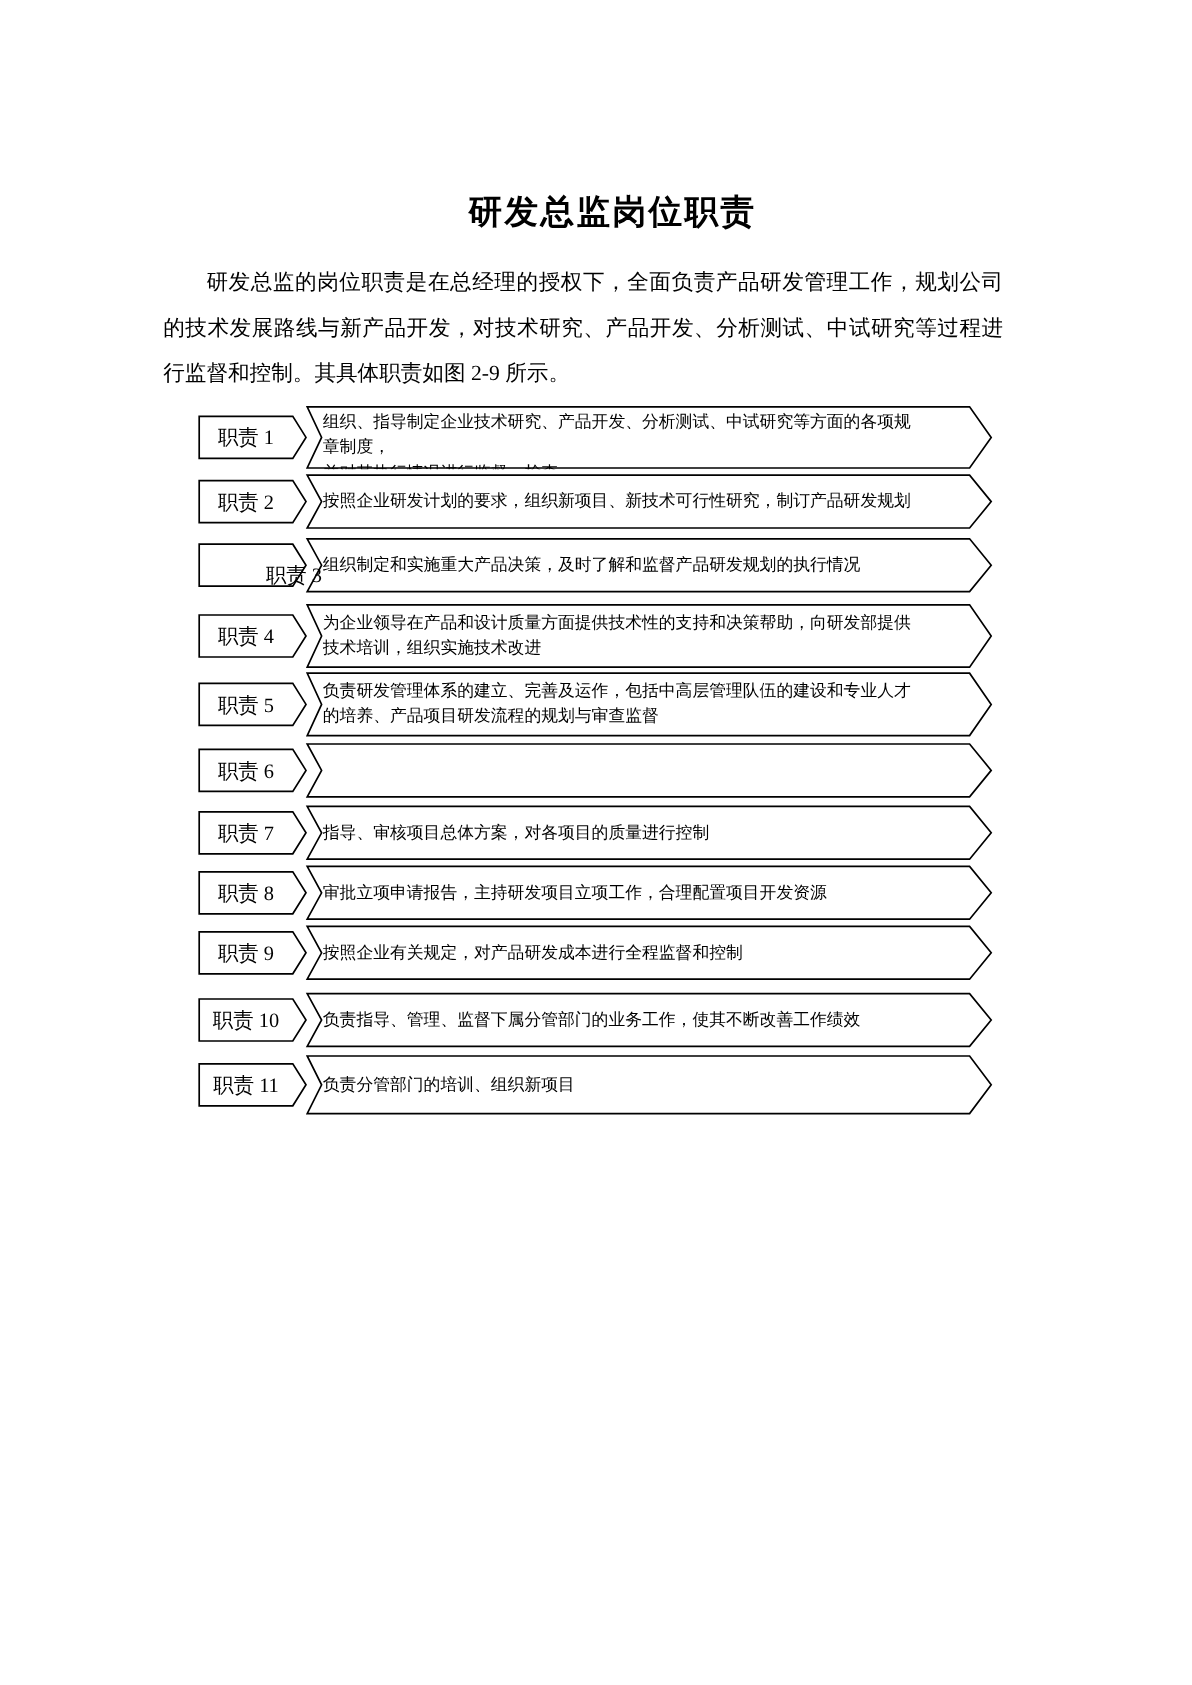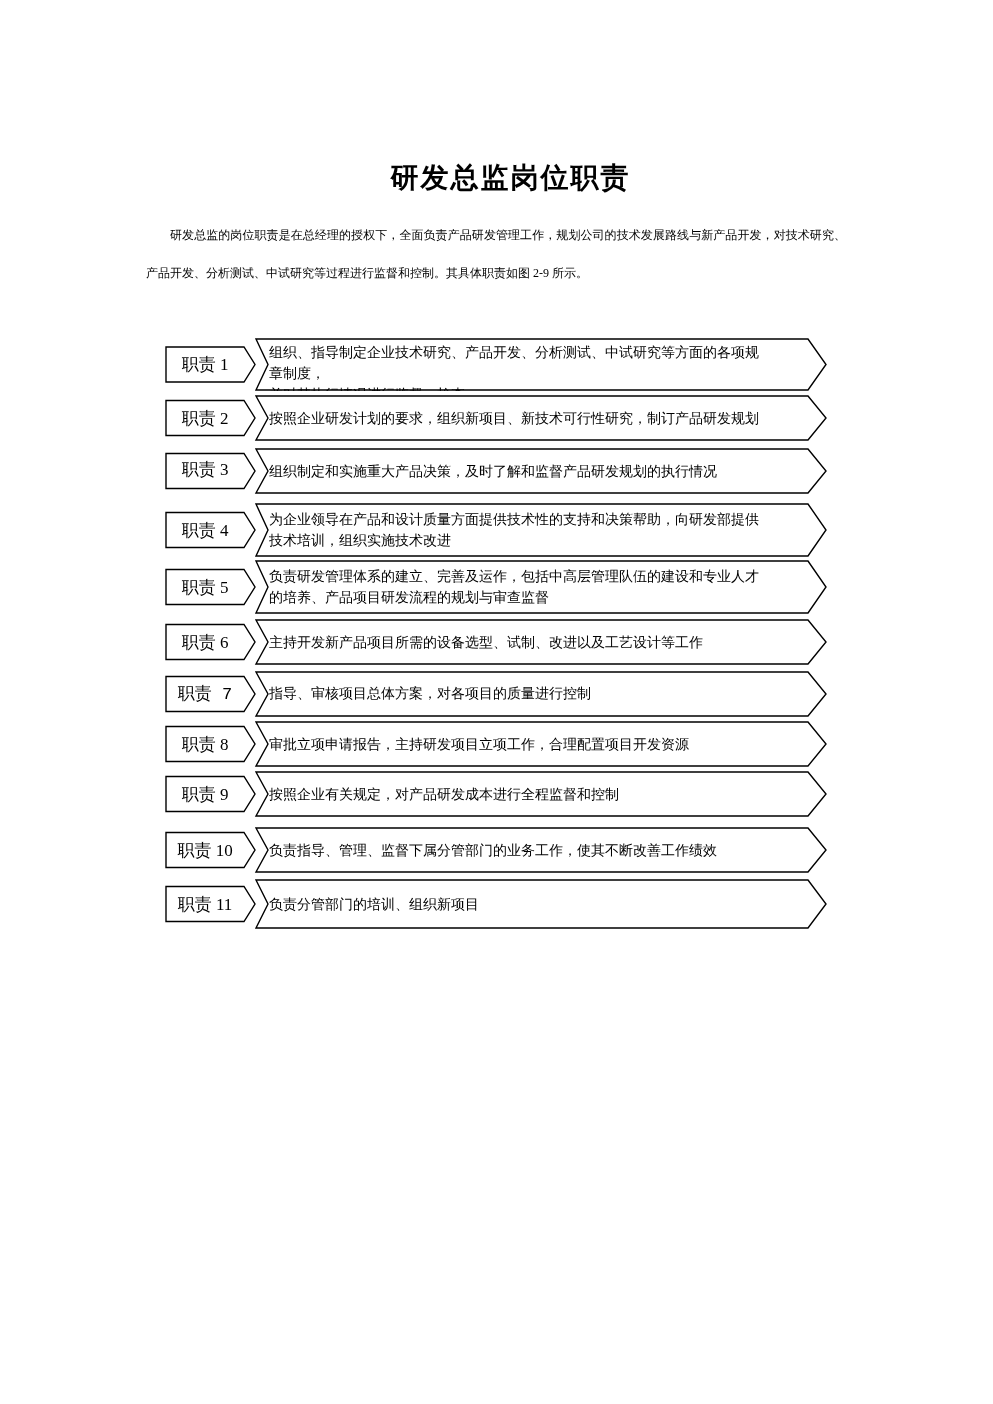--- a/index.html
+++ b/index.html
@@ -21,23 +21,23 @@
     top:146px;left:0;width:100%;
     margin:14px;
     text-align:center;
     font-size:28px;
     line-height:36px;
     font-weight:bold;
     letter-spacing:2px;
   }
   .intro{
     position:absolute;
-    top:216px;left:146px;width:700px;
+    top:216px;left:136px;width:700px;
     margin:0;
-    font-size:12px;
+    font-size:18px;
     line-height:38px;
     text-align:justify;
     text-indent:2em;
   }
   .diagram{position:absolute;top:0;left:0;width:993px;height:1404px;}
   .duty-row{
     position:absolute;
     left:165px;
     width:663px;
   }
@@ -94,21 +94,21 @@
       <polygon class="shape" points="91,1 643,1 661,23 643,45 91,45 103,23"></polygon>
     </svg>
     <div class="duty-label-text" style="top: 4.5px;">职责 2</div>
     <div class="duty-text">按照企业研发计划的要求，组织新项目、新技术可行性研究，制订产品研发规划</div>
   </div>
       <div class="duty-row" style="top: 448px; height: 46px; width: 663px;">
     <svg xmlns="http://www.w3.org/2000/svg" width="663" height="46" viewBox="0 0 663 46">
       <polygon class="shape" points="1,5.5 79,5.5 90,23 79,40.5 1,40.5"></polygon>
       <polygon class="shape" points="91,1 643,1 661,23 643,45 91,45 103,23"></polygon>
     </svg>
-    <div class="duty-label-text" style="top: 3px;">职责 3</div>
+    <div class="duty-label-text" style="top: 13px; margin-left: 40px;">职责 3</div>
     <div class="duty-text">组织制定和实施重大产品决策，及时了解和监督产品研发规划的执行情况</div>
   </div>
       <div class="duty-row" style="top: 503px; height: 54px; width: 663px;">
     <svg xmlns="http://www.w3.org/2000/svg" width="663" height="54" viewBox="0 0 663 54">
       <polygon class="shape" points="1,9.5 79,9.5 90,27 79,44.5 1,44.5"></polygon>
       <polygon class="shape" points="91,1 643,1 661,27 643,53 91,53 103,27"></polygon>
     </svg>
     <div class="duty-label-text" style="top: 8.5px;">职责 4</div>
     <div class="duty-text">为企业领导在产品和设计质量方面提供技术性的支持和决策帮助，向研发部提供
 技术培训，组织实施技术改进</div>
@@ -121,23 +121,22 @@
     <div class="duty-label-text" style="top: 8.5px;">职责 5</div>
     <div class="duty-text">负责研发管理体系的建立、完善及运作，包括中高层管理队伍的建设和专业人才
 的培养、产品项目研发流程的规划与审查监督</div>
   </div>
       <div class="duty-row" style="top: 619px; height: 46px; width: 663px;">
     <svg xmlns="http://www.w3.org/2000/svg" width="663" height="46" viewBox="0 0 663 46">
       <polygon class="shape" points="1,5.5 79,5.5 90,23 79,40.5 1,40.5"></polygon>
       <polygon class="shape" points="91,1 643,1 661,23 643,45 91,45 103,23"></polygon>
     </svg>
     <div class="duty-label-text" style="top: 4.5px;">职责 6</div>
-    <div class="duty-text">主持开发新产品项目所需的设备选型、试制、改进以及工艺设计等工作</div>
   </div>
-      <div class="duty-row" style="top: 671px; height: 46px; width: 663px; font-family: Liberation Mono, monospace;">
+      <div class="duty-row" style="top: 671px; height: 46px; width: 663px;">
     <svg xmlns="http://www.w3.org/2000/svg" width="663" height="46" viewBox="0 0 663 46">
       <polygon class="shape" points="1,5.5 79,5.5 90,23 79,40.5 1,40.5"></polygon>
       <polygon class="shape" points="91,1 643,1 661,23 643,45 91,45 103,23"></polygon>
     </svg>
     <div class="duty-label-text" style="top: 4.5px;">职责 7</div>
     <div class="duty-text">指导、审核项目总体方案，对各项目的质量进行控制</div>
   </div>
       <div class="duty-row" style="top: 721px; height: 46px; width: 663px;">
     <svg xmlns="http://www.w3.org/2000/svg" width="663" height="46" viewBox="0 0 663 46">
       <polygon class="shape" points="1,5.5 79,5.5 90,23 79,40.5 1,40.5"></polygon>

